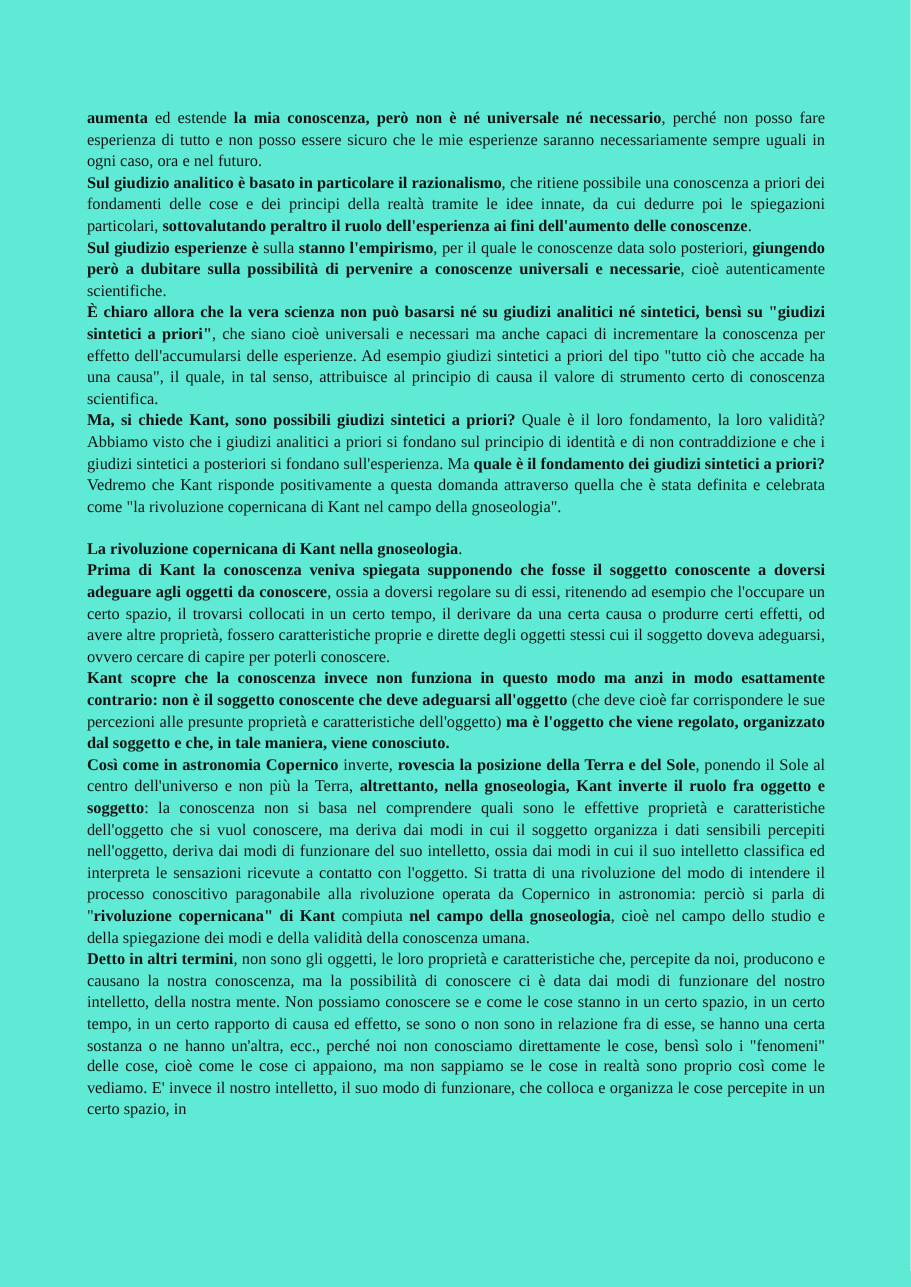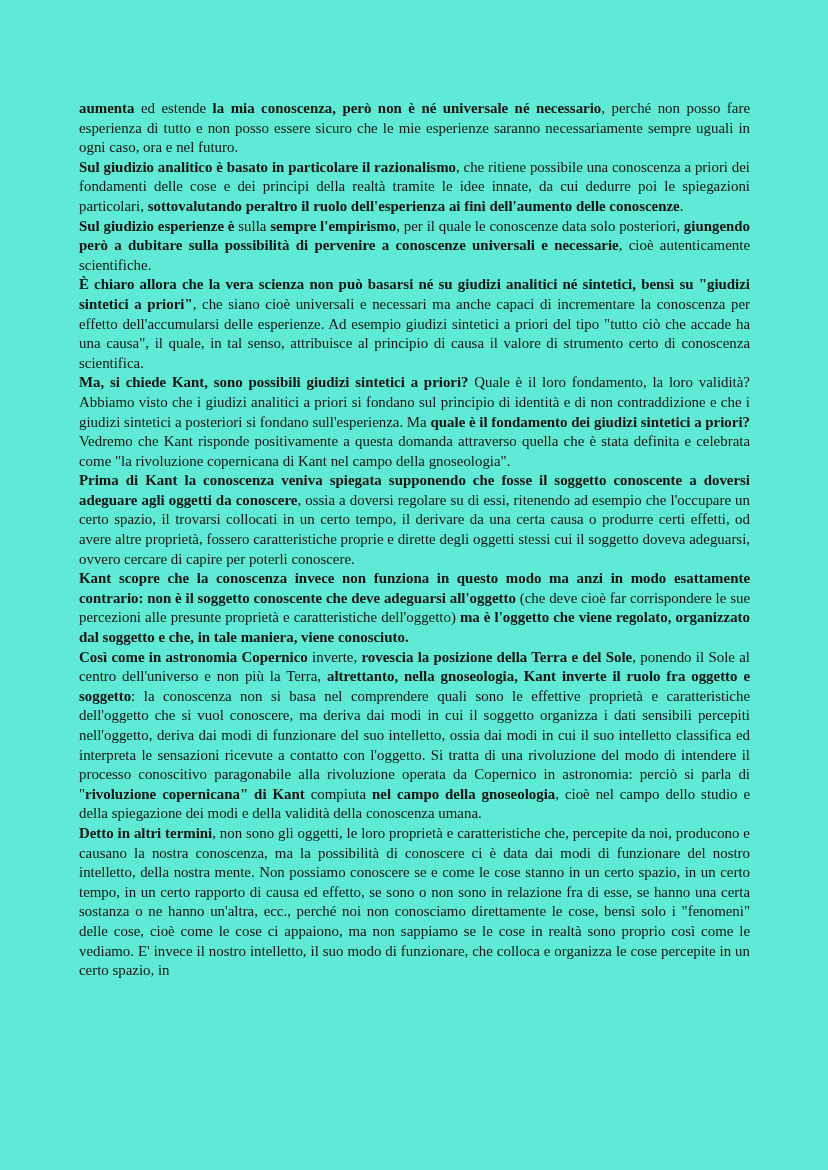--- a/index.html
+++ b/index.html
@@ -32,21 +32,22 @@
   .b { font-weight: bold; }
   .r { font-weight: normal; }
 </style>
 </head>
 <body>
 
 <div class="page">
   <div class="text-body">
       <p class="para"><span class="b">aumenta</span><span class="r"> ed estende </span><span class="b">la mia conoscenza, però non è né universale né necessario</span><span class="r">, perché non posso fare esperienza di tutto e non posso essere sicuro che le mie esperienze saranno necessariamente sempre uguali in ogni caso, ora e nel futuro.</span></p>
       <p class="para"><span class="b">Sul giudizio analitico è basato in particolare il razionalismo</span><span class="r">, che ritiene possibile una conoscenza a priori dei fondamenti delle cose e dei principi della realtà tramite le idee innate, da cui dedurre poi le spiegazioni particolari, </span><span class="b">sottovalutando peraltro il ruolo dell'esperienza ai fini dell'aumento delle conoscenze</span><span class="r">.</span></p>
-      <p class="para"><span class="b">Sul giudizio esperienze è</span><span class="r"> sulla </span><span class="b">sempre l'empirismo</span><span class="r">, per il quale le conoscenze data solo posteriori, </span><span class="b">giungendo però a dubitare sulla possibilità di pervenire a conoscenze universali e necessarie</span><span class="r">, cioè autenticamente scientifiche.</span></p>
+      <p class="para"><span class="b">Sul giudizio esperienze è</span><span class="r"> sulla </span><span class="b">stanno l'empirismo</span><span class="r">, per il quale le conoscenze data solo posteriori, </span><span class="b">giungendo però a dubitare sulla possibilità di pervenire a conoscenze universali e necessarie</span><span class="r">, cioè autenticamente scientifiche.</span></p>
       <p class="para"><span class="b">È chiaro allora che la vera scienza non può basarsi né su giudizi analitici né sintetici, bensì su "giudizi sintetici a priori"</span><span class="r">, che siano cioè universali e necessari ma anche capaci di incrementare la conoscenza per effetto dell'accumularsi delle esperienze. Ad esempio giudizi sintetici a priori del tipo "tutto ciò che accade ha una causa", il quale, in tal senso, attribuisce al principio di causa il valore di strumento certo di conoscenza scientifica.</span></p>
       <p class="para"><span class="b">Ma, si chiede Kant, sono possibili giudizi sintetici a priori?</span><span class="r"> Quale è il loro fondamento, la loro validità? Abbiamo visto che i giudizi analitici a priori si fondano sul principio di identità e di non contraddizione e che i giudizi sintetici a posteriori si fondano sull'esperienza. Ma </span><span class="b">quale è il fondamento dei giudizi sintetici a priori?</span><span class="r"> Vedremo che Kant risponde positivamente a questa domanda attraverso quella che è stata definita e celebrata come "la rivoluzione copernicana di Kant nel campo della gnoseologia".</span></p>
+      <p class="para space-before"><span class="b">La rivoluzione copernicana di Kant nella gnoseologia</span><span class="r">.</span></p>
       <p class="para"><span class="b">Prima di Kant la conoscenza veniva spiegata supponendo che fosse il soggetto conoscente a doversi adeguare agli oggetti da conoscere</span><span class="r">, ossia a doversi regolare su di essi, ritenendo ad esempio che l'occupare un certo spazio, il trovarsi collocati in un certo tempo, il derivare da una certa causa o produrre certi effetti, od avere altre proprietà, fossero caratteristiche proprie e dirette degli oggetti stessi cui il soggetto doveva adeguarsi, ovvero cercare di capire per poterli conoscere.</span></p>
       <p class="para"><span class="b">Kant scopre che la conoscenza invece non funziona in questo modo ma anzi in modo esattamente contrario: non è il soggetto conoscente che deve adeguarsi all'oggetto</span><span class="r"> (che deve cioè far corrispondere le sue percezioni alle presunte proprietà e caratteristiche dell'oggetto) </span><span class="b">ma è l'oggetto che viene regolato, organizzato dal soggetto e che, in tale maniera, viene conosciuto.</span></p>
       <p class="para"><span class="b">Così come in astronomia Copernico</span><span class="r"> inverte, </span><span class="b">rovescia la posizione della Terra e del Sole</span><span class="r">, ponendo il Sole al centro dell'universo e non più la Terra, </span><span class="b">altrettanto, nella gnoseologia, Kant inverte il ruolo fra oggetto e soggetto</span><span class="r">: la conoscenza non si basa nel comprendere quali sono le effettive proprietà e caratteristiche dell'oggetto che si vuol conoscere, ma deriva dai modi in cui il soggetto organizza i dati sensibili percepiti nell'oggetto, deriva dai modi di funzionare del suo intelletto, ossia dai modi in cui il suo intelletto classifica ed interpreta le sensazioni ricevute a contatto con l'oggetto. Si tratta di una rivoluzione del modo di intendere il processo conoscitivo paragonabile alla rivoluzione operata da Copernico in astronomia: perciò si parla di "</span><span class="b">rivoluzione copernicana" di Kant</span><span class="r"> compiuta </span><span class="b">nel campo della gnoseologia</span><span class="r">, cioè nel campo dello studio e della spiegazione dei modi e della validità della conoscenza umana.</span></p>
       <p class="para"><span class="b">Detto in altri termini</span><span class="r">, non sono gli oggetti, le loro proprietà e caratteristiche che, percepite da noi, producono e causano la nostra conoscenza, ma la possibilità di conoscere ci è data dai modi di funzionare del nostro intelletto, della nostra mente. Non possiamo conoscere se e come le cose stanno in un certo spazio, in un certo tempo, in un certo rapporto di causa ed effetto, se sono o non sono in relazione fra di esse, se hanno una certa sostanza o ne hanno un'altra, ecc., perché noi non conosciamo direttamente le cose, bensì solo i "fenomeni" delle cose, cioè come le cose ci appaiono, ma non sappiamo se le cose in realtà sono proprio così come le vediamo. E' invece il nostro intelletto, il suo modo di funzionare, che colloca e organizza le cose percepite in un certo spazio, in</span></p>
     </div>
 </div>
 
 </body></html>

